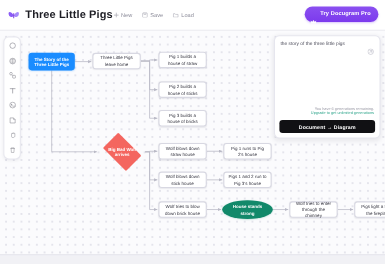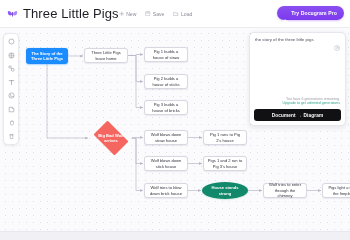--- a/index.html
+++ b/index.html
@@ -29,21 +29,21 @@
     z-index: 40;
   }
   #logo-mark {
     width: 11px; height: 11px;
     margin-right: 5px;
     flex: 0 0 auto;
     position: relative;
   }
   #logo-mark svg { display:block; }
   #doc-title {
-    font-size: 13px; font-weight: normal;
+    font-size: 10px; font-weight: bold;
     color: #1d1d24; letter-spacing: 0.1px;
     white-space: nowrap;
   }
   .hdr-btn {
     display: flex; align-items: center;
     gap: 2px;
     font-size: 5.1px; color: #8b8b99;
     margin-right: 9px;
     white-space: nowrap;
     cursor: pointer;

